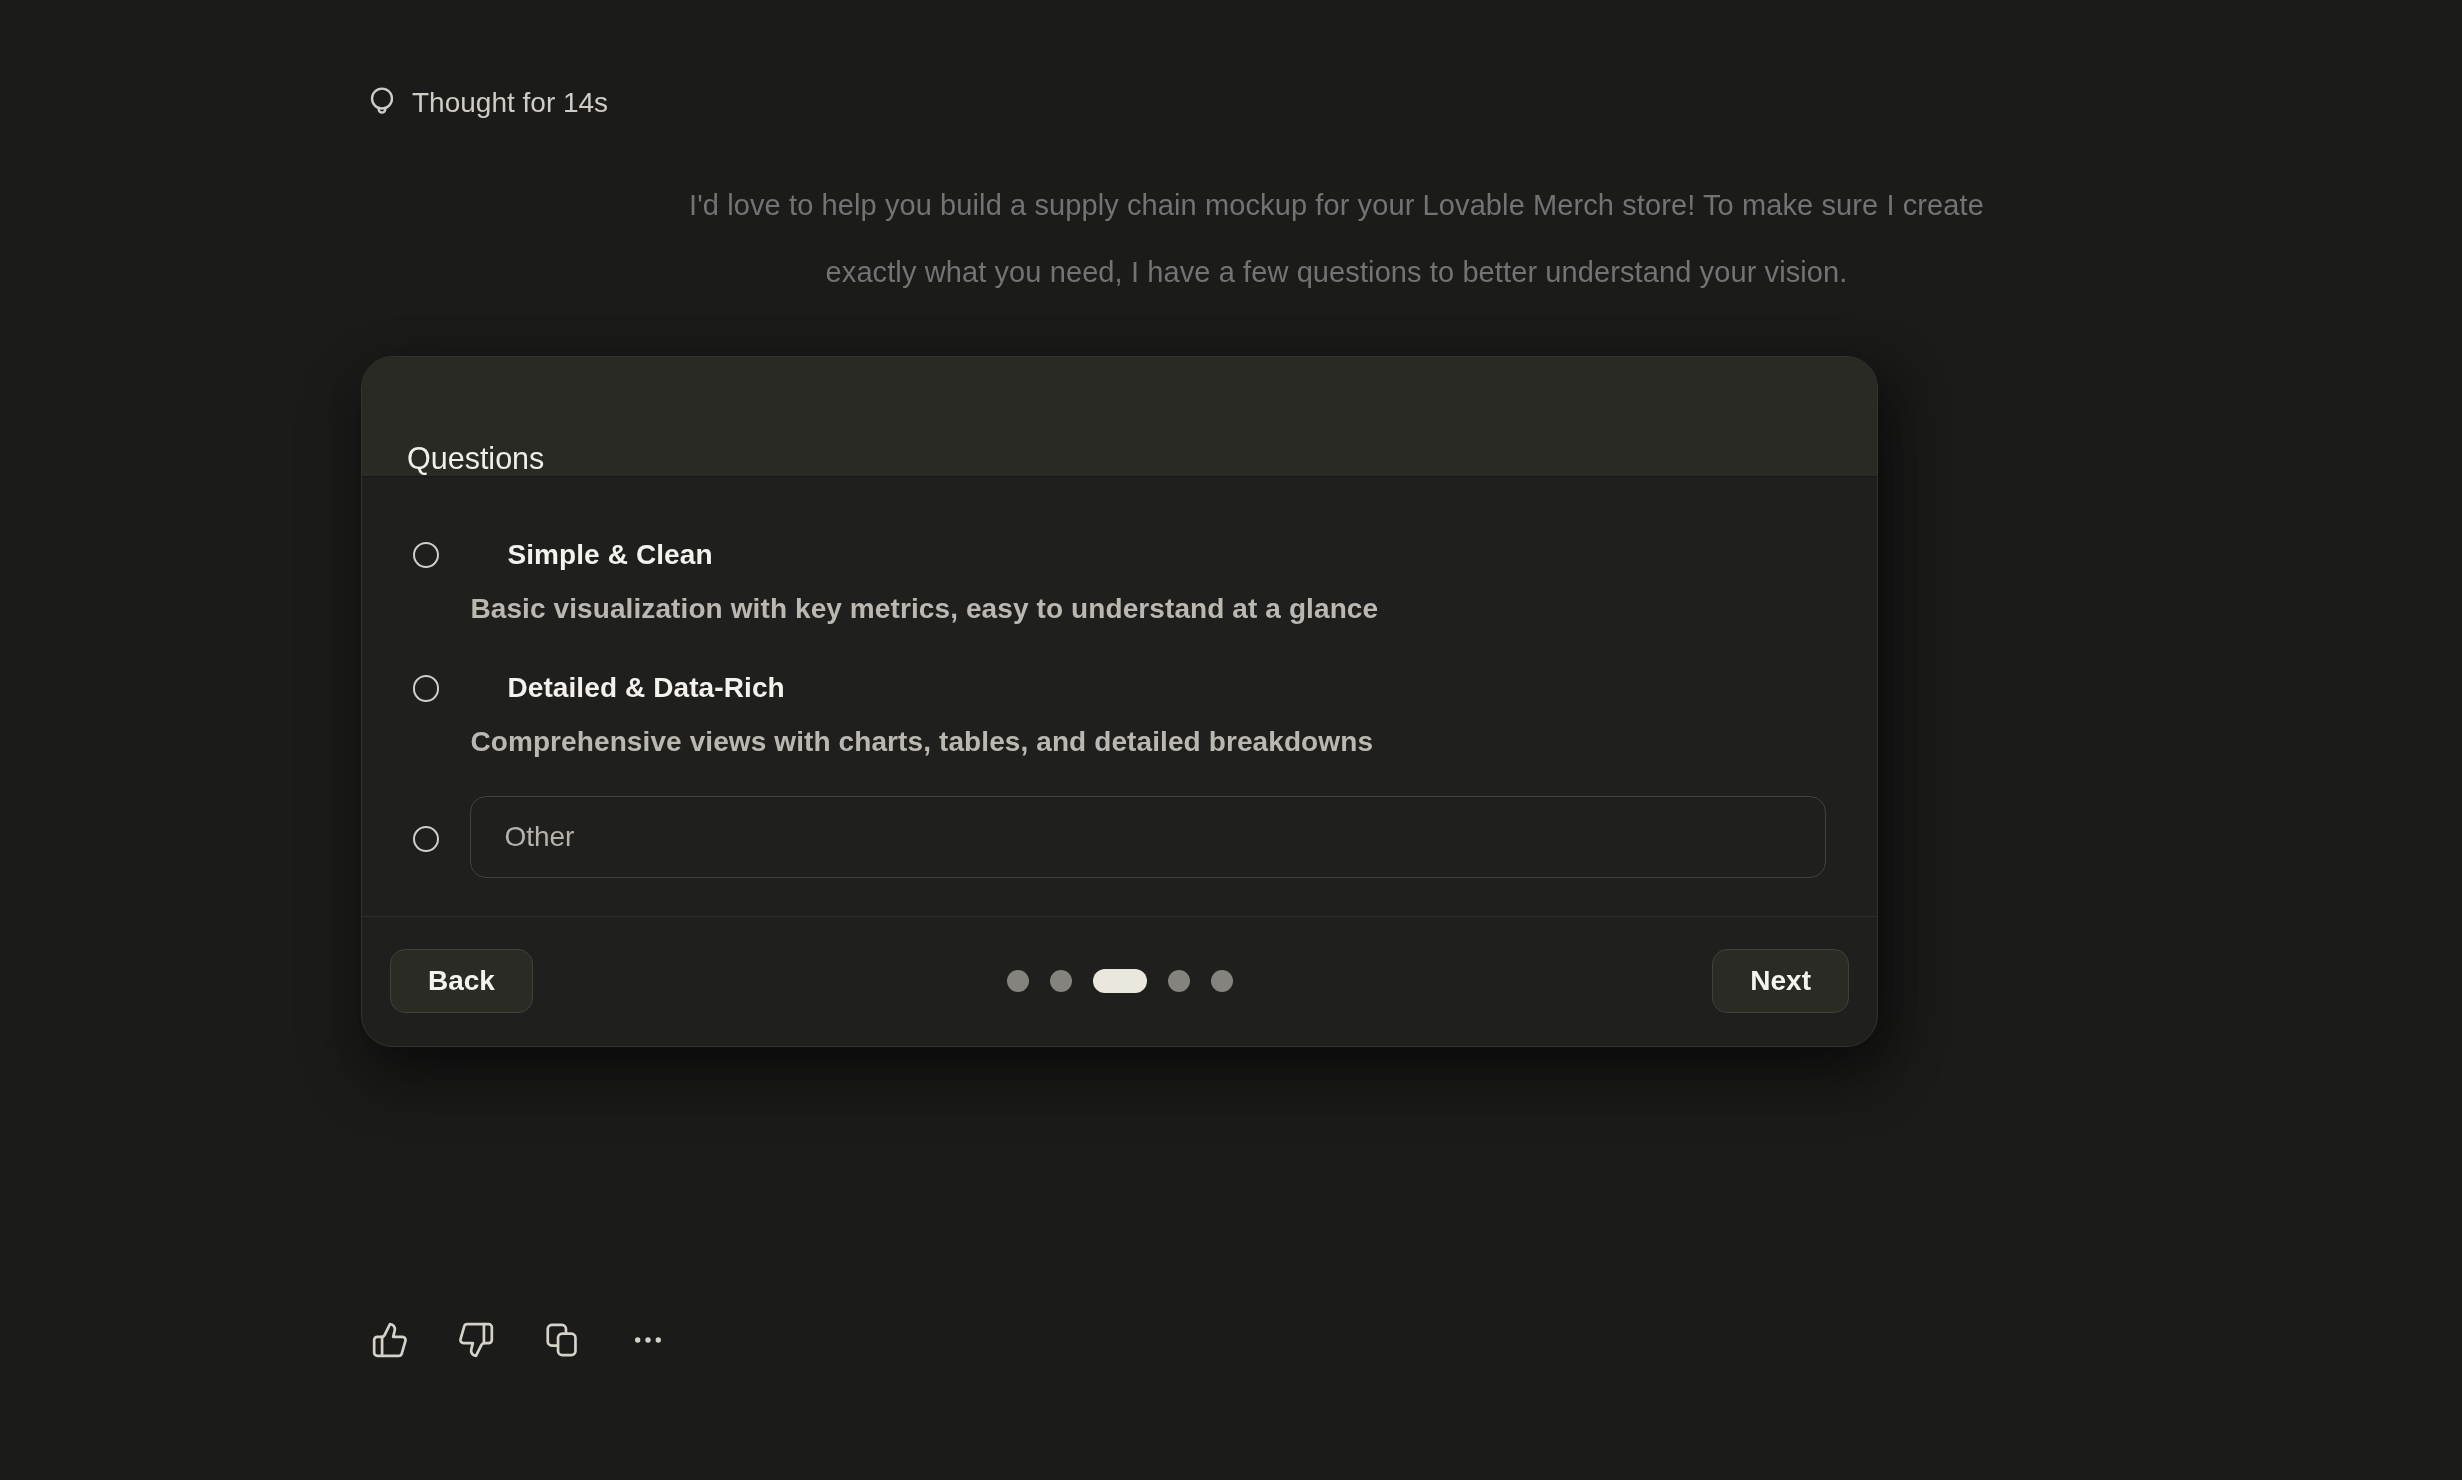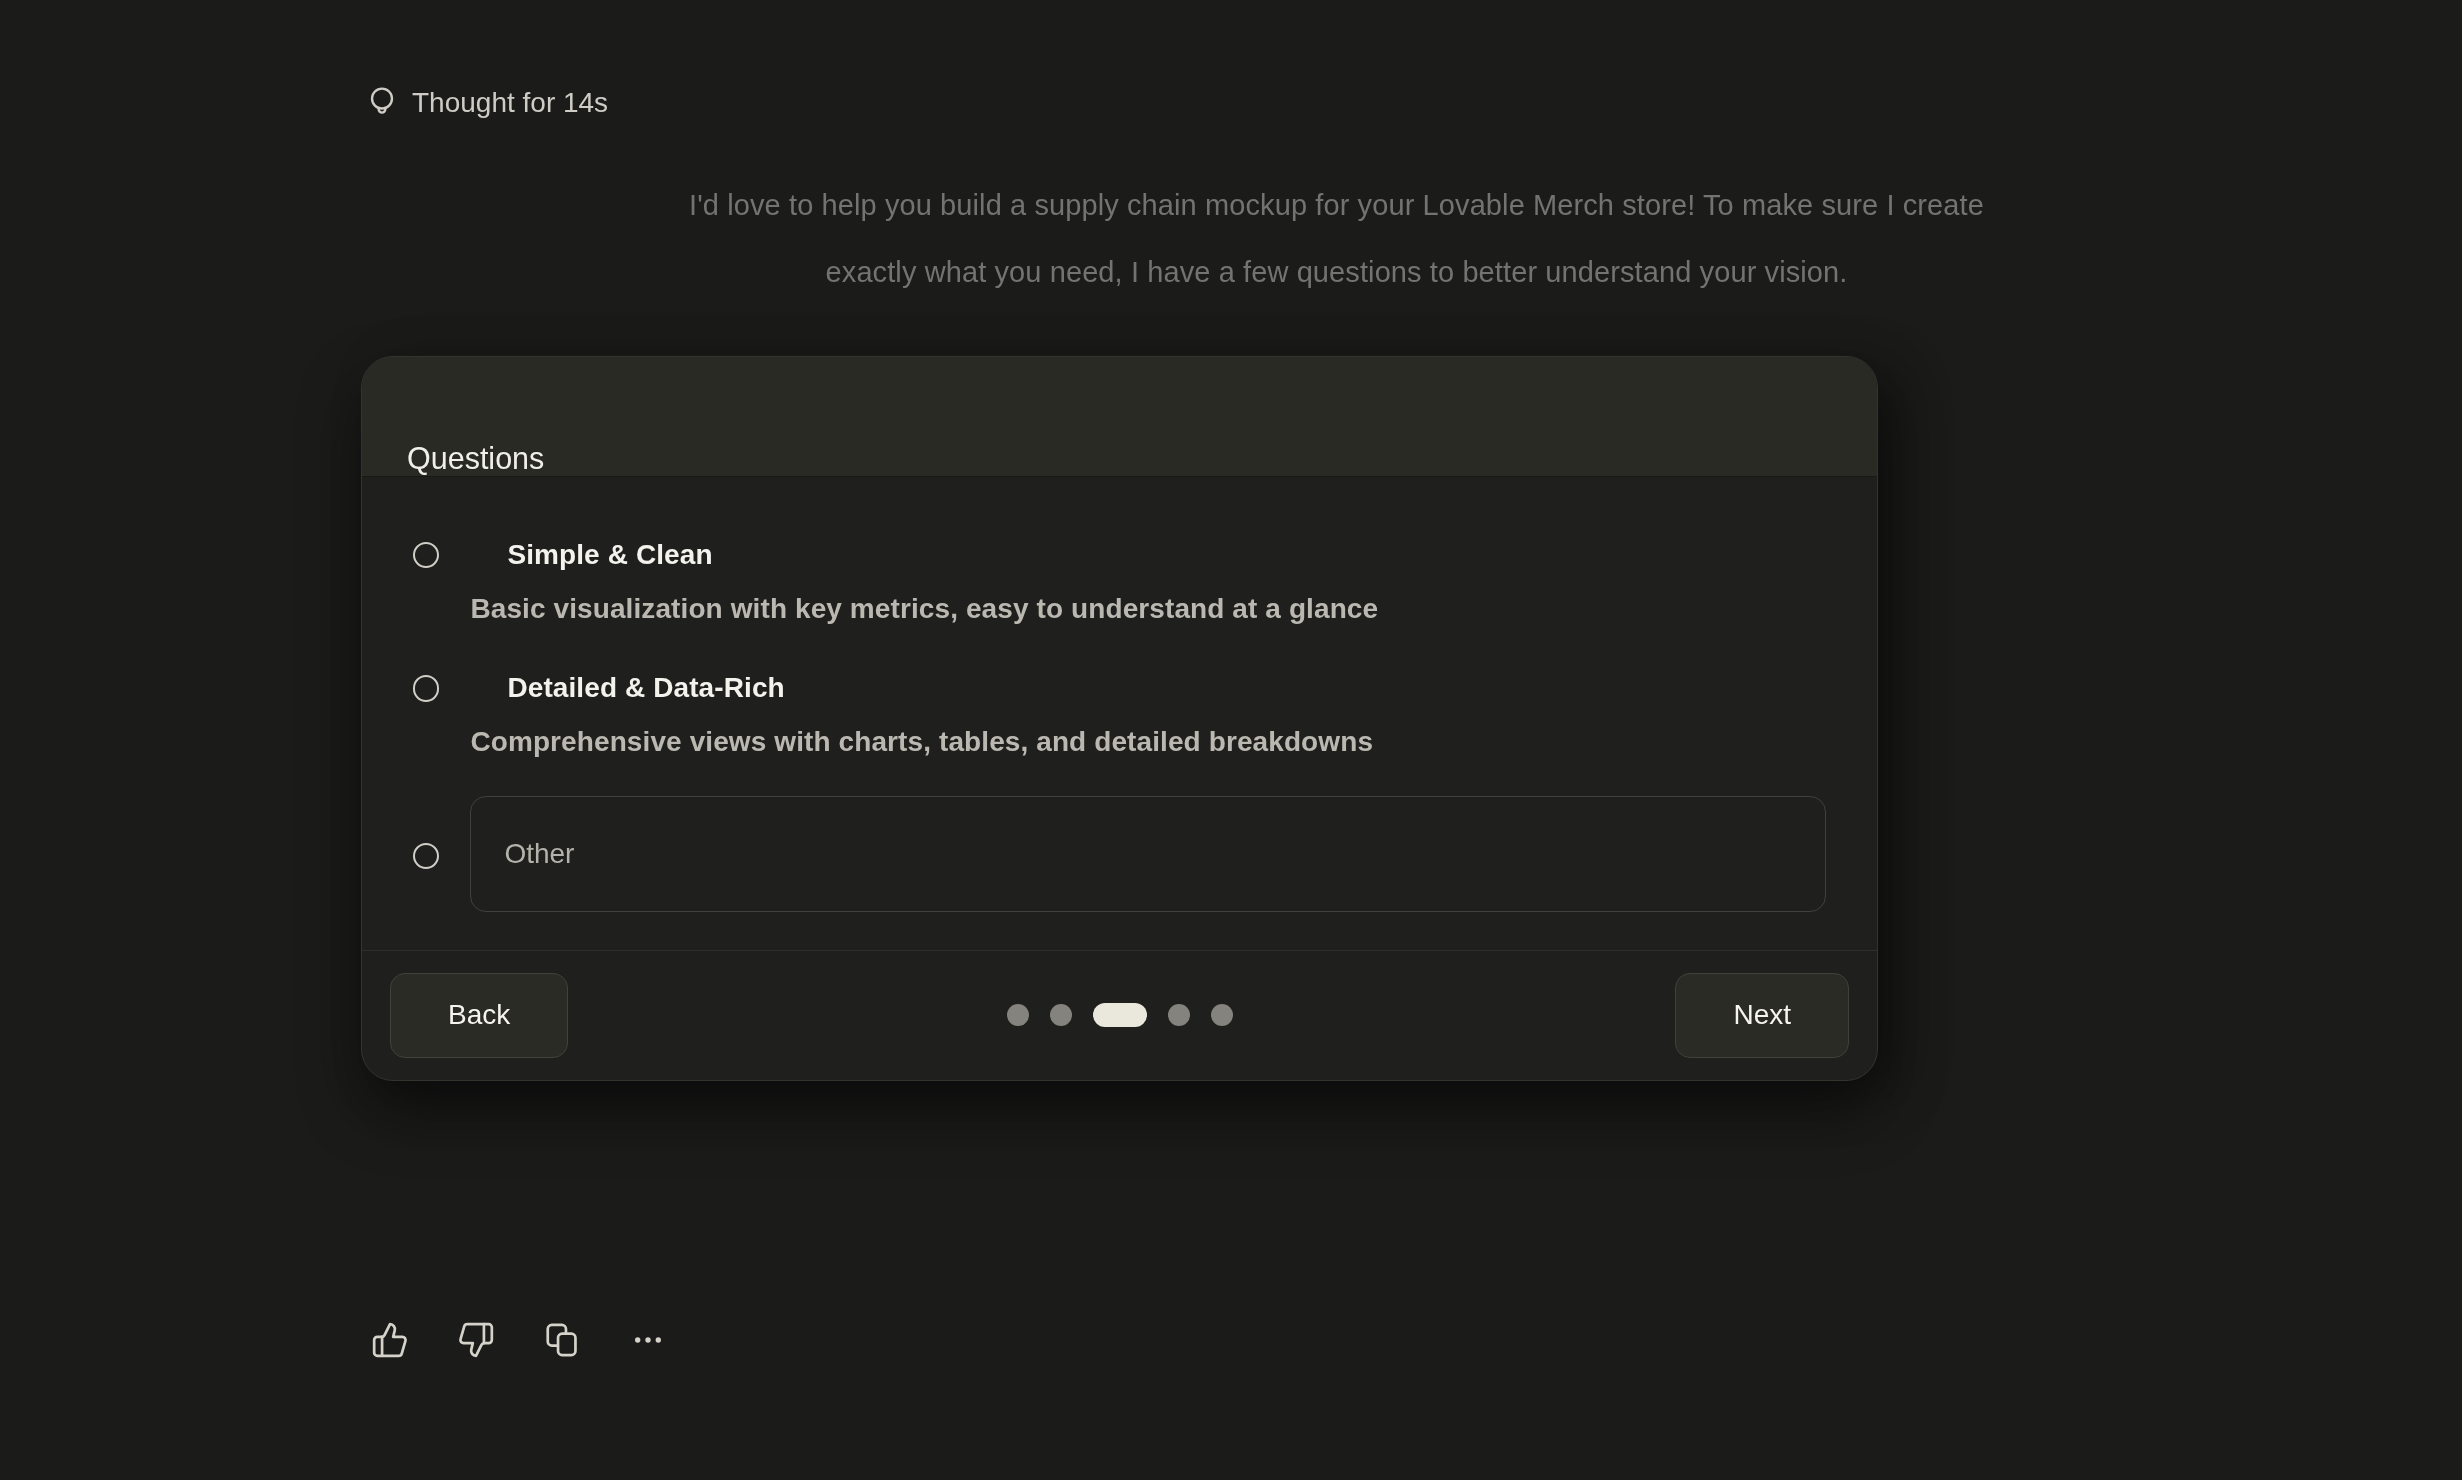--- a/index.html
+++ b/index.html
@@ -60,37 +60,37 @@
     flex:none; width:26.4px; height:26.4px; border-radius:50%;
     border:2.9px solid #d0cec6; margin-top:5.2px;
   }
   .option-row.selected .radio { border:none; background:#f2f0e8; }
   .option-text { margin-left:31px; }
   .option-label { font-size:28px; font-weight:700; color:#f4f2ec; line-height:36px; letter-spacing:0.1px;margin-left:37px; }
   .option-desc  { font-size:28px; font-weight:700; color:#bab8b0; line-height:36px; margin-top:18px; letter-spacing:0.1px; }
 
   .other-row { display:flex; align-items:center; padding:0 23px; margin-top:16px; }
   .other-input {
-    flex:1; margin-left:31px; height:116px;
+    flex:1; margin-left:31px; height:82px;
     background:transparent; border:1.1px solid #41413c; border-radius:16px;
     padding:0 33px; font-size:28px; color:#e9e7df;
     font-family:"Liberation Sans", sans-serif; outline:none;
   }
   .other-input::placeholder { color:#b4b2aa; opacity:1; }
 
   
   .card-footer {
     border-top:1.1px solid #2e2e2a; height:130px;
     display:flex; align-items:center; justify-content:space-between;
     padding:0 28px; position:relative;
   }
   .btn {
-    height:85px; padding:0 57px;
+    height:64px; padding:0 37px;
     background:#2b2b26; border:1.1px solid #41413c; border-radius:15px;
-    color:#f6f4ee; font-size:28px; font-weight:400;
+    color:#f6f4ee; font-size:28px; font-weight:700;
     font-family:"Liberation Sans", sans-serif;
     display:flex; align-items:center; cursor:pointer;
   }
   .dots {
     position:absolute; left:50%; top:50%; transform:translate(-50%,-50%);
     display:flex; align-items:center; gap:21px;
   }
   .dot { width:22px; height:22px; border-radius:50%; background:#85837d; }
   .dot.active { width:54px; height:24px; border-radius:12.6px; background:#eae8dd; }
 

